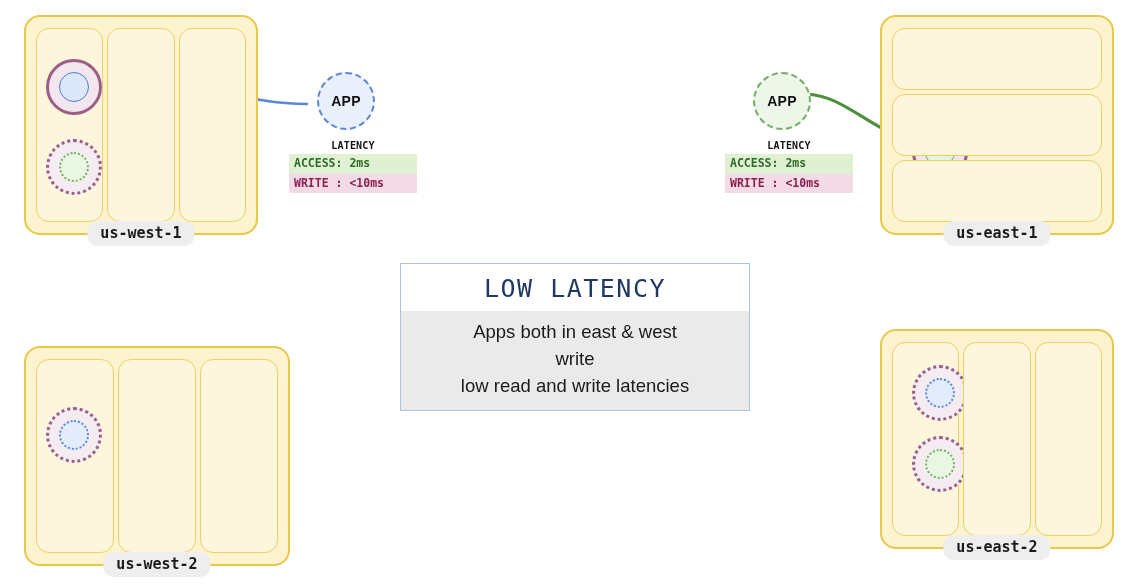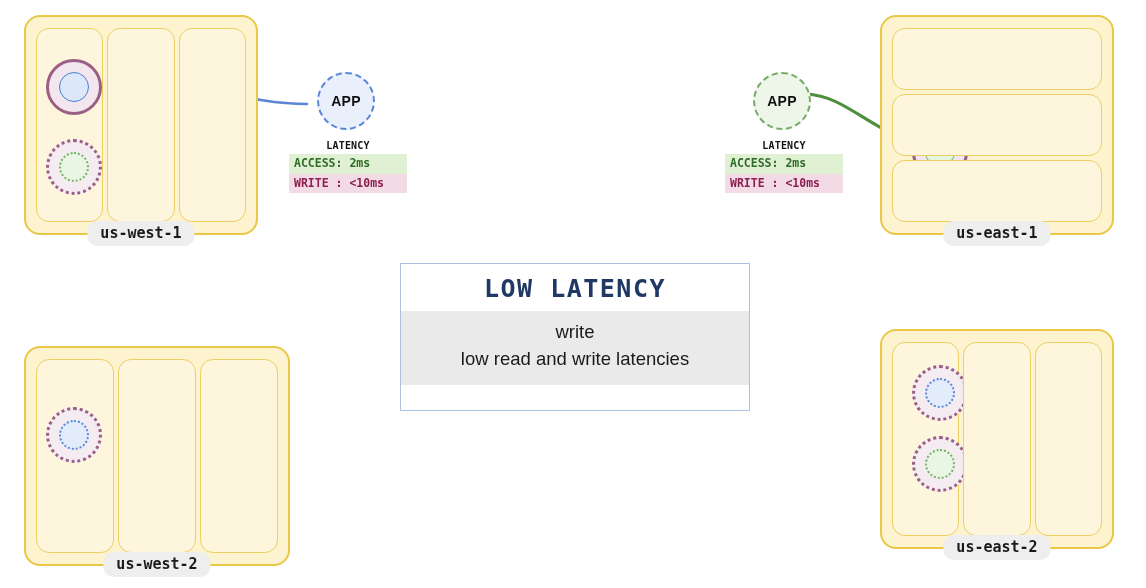--- a/index.html
+++ b/index.html
@@ -81,21 +81,21 @@
     box-sizing:border-box;
     display:flex;align-items:center;justify-content:center;
     font-size:14px;font-weight:bold;color:#111;
     font-family:"Liberation Sans", sans-serif;
     letter-spacing:.3px;
   }
   .app.blue{ background:#eaf0fb; border:2px dashed #5a86d6; }
   .app.green{ background:#edf6e9; border:2px dashed #74ac63; }
 
   
-  .latency-block{ position:absolute; width:118px; }
+  .latency-block{ position:absolute; width:128px; }
   .latency-title{
     text-align:center;
     font-family:"DejaVu Sans Mono","Liberation Mono",monospace;
     font-size:10px;font-weight:bold;color:#121212;
     margin-bottom:3px;letter-spacing:.2px;
   }
   .latency-row{
     font-family:"DejaVu Sans Mono","Liberation Mono",monospace;
     font-size:11.5px;font-weight:bold;
     padding:2px 5px;white-space:pre;line-height:1.35;
@@ -108,21 +108,21 @@
     position:absolute;
     box-sizing:border-box;
     border:1.5px solid #a9c3e0;
     background:#ffffff;
     overflow:hidden;
   }
   .callout-head{
     background:#ffffff;
     text-align:center;
     color:#1f3864;
-    font-weight:bold;
+    font-weight:normal;
     font-size:25px;
     letter-spacing:1.5px;
     font-family:"DejaVu Sans Mono","Liberation Mono",monospace;
     padding:10px 0 8px 0;
   }
   .callout-body{
     background:#eaeaea;
     text-align:center;
     color:#1a1a1a;
     font-size:18.5px;
@@ -216,18 +216,19 @@
 
   <div class="latency-block" style="left:725px;top:140px;">
     <div class="latency-title">LATENCY</div>
     <div class="latency-row access">ACCESS: 2ms</div>
     <div class="latency-row write">WRITE : &lt;10ms</div>
   </div>
 
   <div class="callout" style="left:400px;top:263px;width:350px;height:148px;">
     <div class="callout-head">LOW LATENCY</div>
     <div class="callout-body">
+      <span class="ln">Apps both in east &amp; west</span>
       <span class="ln">write</span>
       <span class="ln">low read and write latencies</span>
     </div>
   </div>
 
 </div>
 
 </body></html>

